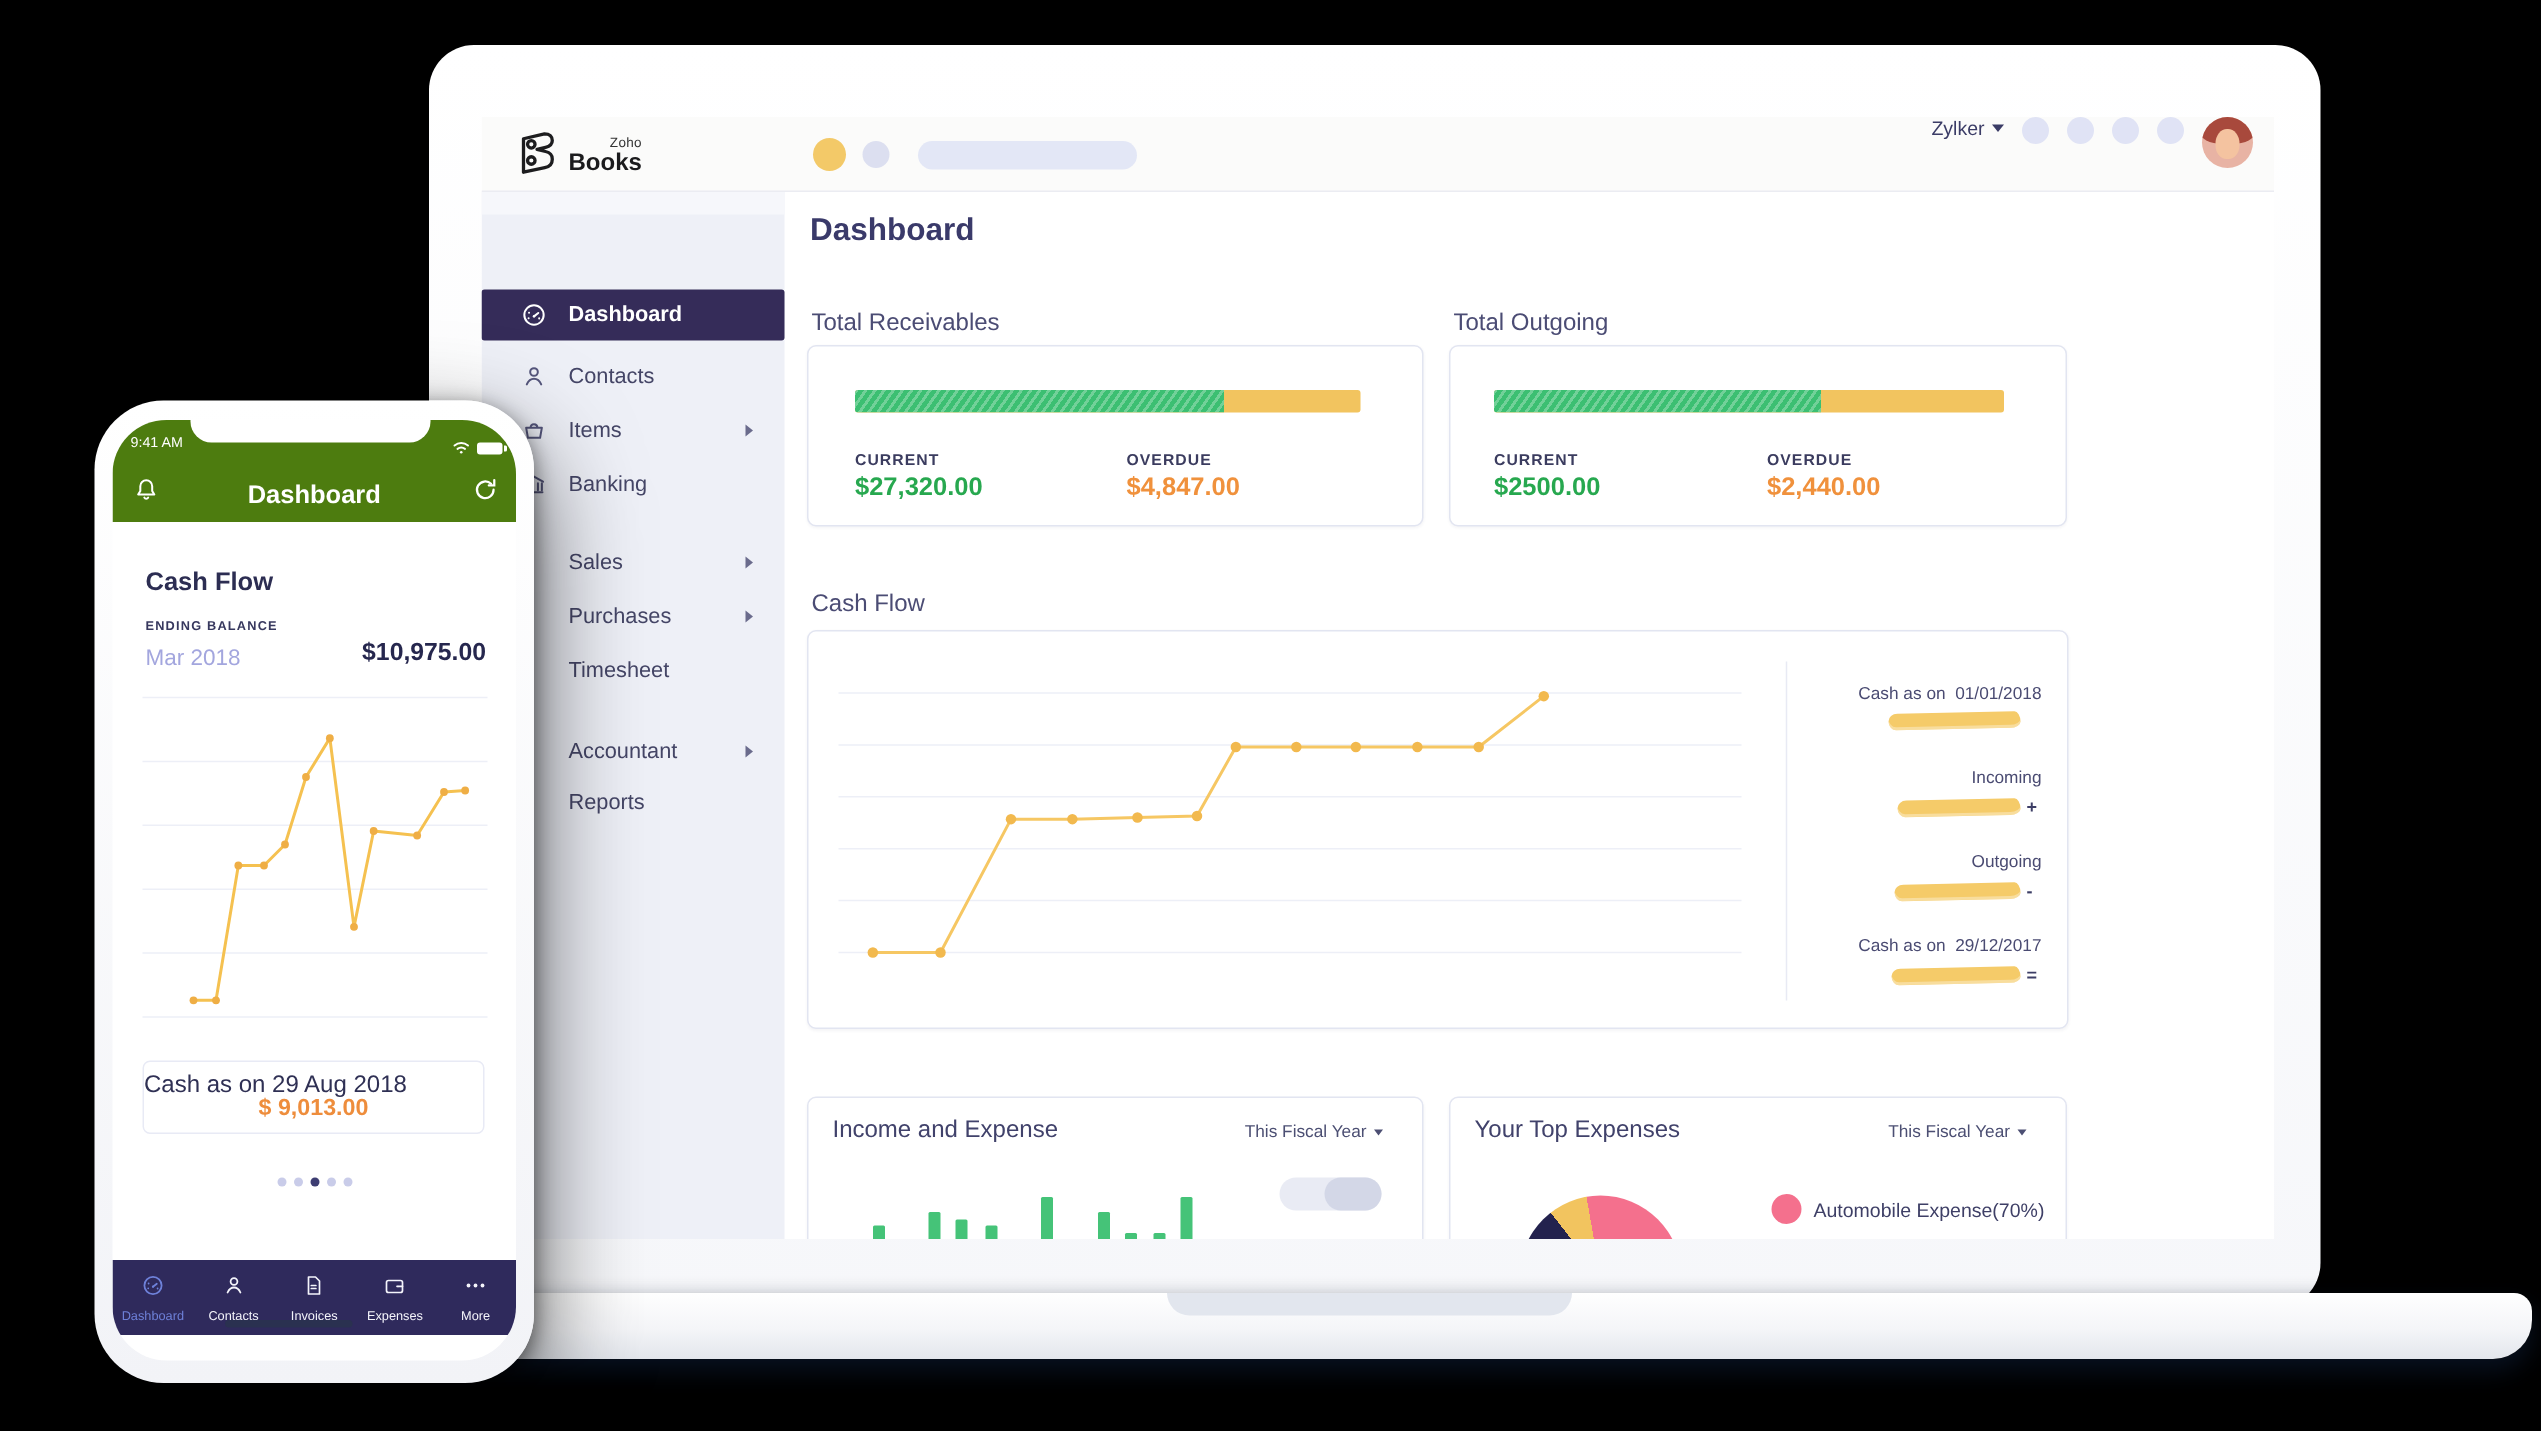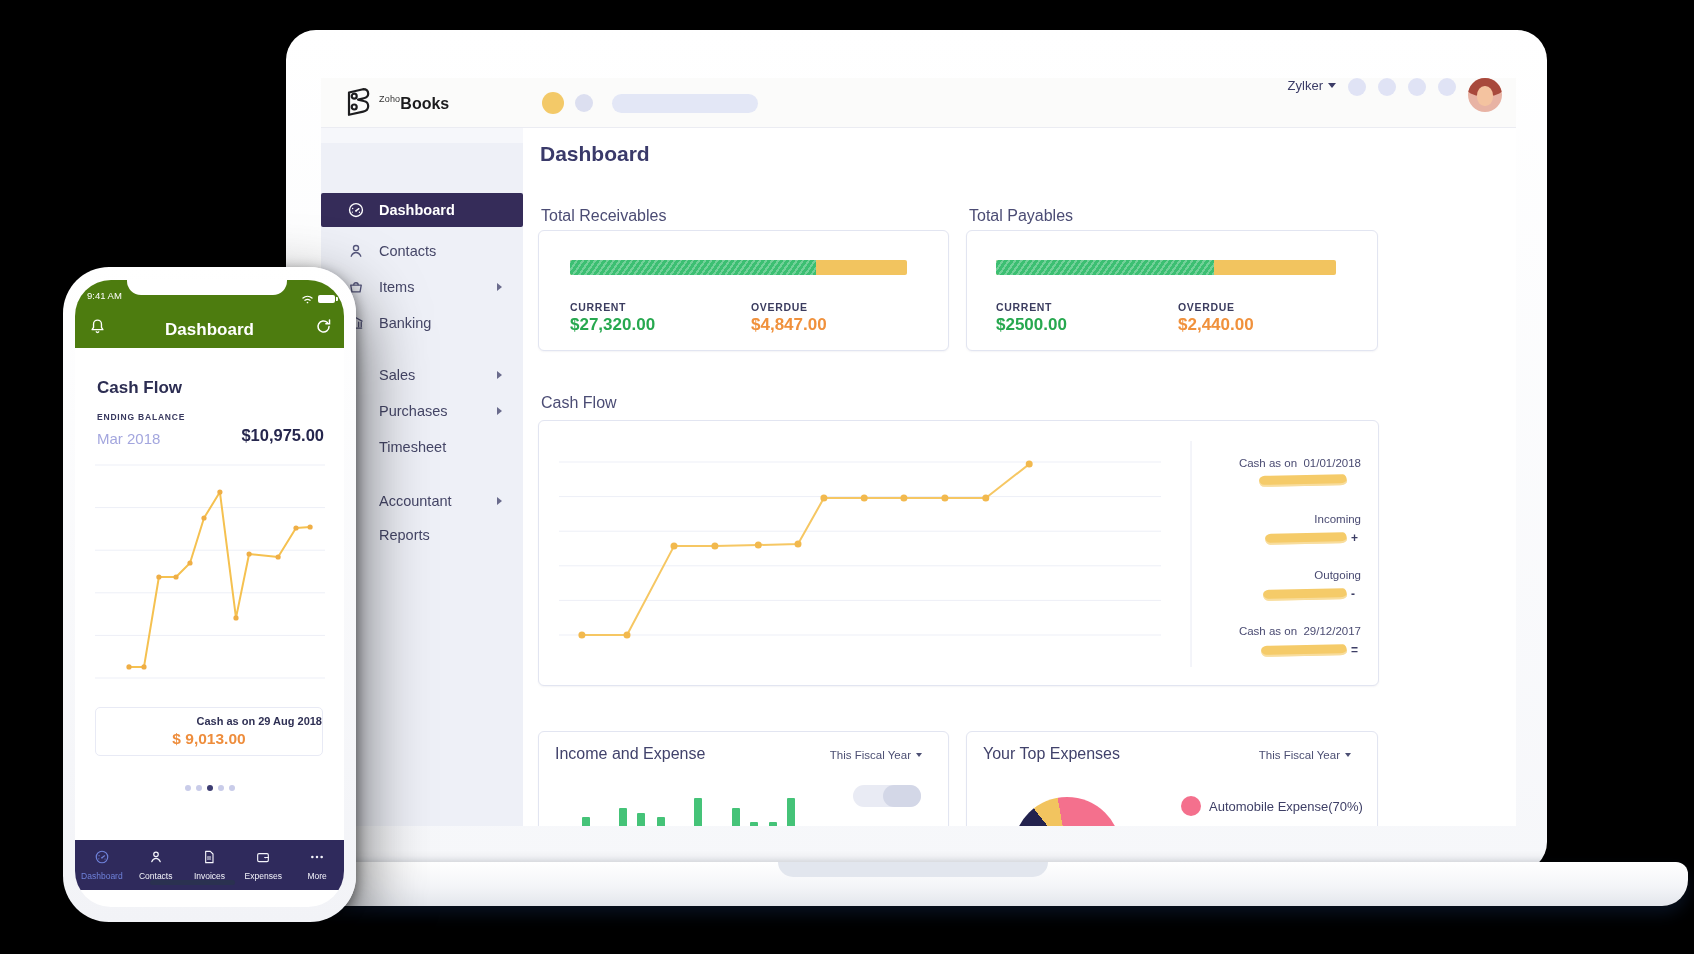--- a/index.html
+++ b/index.html
@@ -14,21 +14,21 @@
   .laptop-base{position:absolute;left:150px;top:862px;width:1538px;height:44px;
     background:linear-gradient(180deg,#ffffff 0%,#f4f5f8 55%,#e3e6ec 100%);
     border-radius:12px 12px 26px 26px;box-shadow:0 8px 16px rgba(9,20,38,.85);}
   .base-notch{position:absolute;left:628px;top:0;width:270px;height:15px;background:#e2e6ee;
     border-radius:0 0 16px 16px;}
 
   
   .topbar{position:absolute;left:0;top:0;width:1195px;height:50px;background:#fbfbfa;
     border-bottom:1px solid #ebecf2;}
   .logo{position:absolute;left:23px;top:8px;display:flex;align-items:center;gap:8px;}
-  .logo-text{display:flex;flex-direction:row;line-height:1;text-align:right;}
+  .logo-text{display:flex;flex-direction:column;line-height:1;text-align:right;}
   .lt-top{font-size:9px;color:#333;letter-spacing:.2px}
   .lt-name{font-size:16px;font-weight:bold;color:#1b1b1d;margin-top:1px}
   .dot-yellow{position:absolute;left:221px;top:14px;width:22px;height:22px;border-radius:50%;background:#f3c968}
   .dot-gray{position:absolute;left:254px;top:16px;width:18px;height:18px;border-radius:50%;background:#dcdff0}
   .search-pill{position:absolute;left:291px;top:16px;width:146px;height:19px;border-radius:10px;background:#e3e7f6}
   .top-right{position:absolute;right:14px;top:0;height:50px;display:flex;align-items:flex-start;gap:12px}
   .account{display:flex;align-items:center;gap:5px;font-size:13px;color:#3b3c66;cursor:default}
   .caret{width:0;height:0;border-left:4px solid transparent;border-right:4px solid transparent;
     border-top:5px solid #3b3c66;display:inline-block}
   .tb-circle{width:18px;height:18px;border-radius:50%;background:#e0e3f5;display:inline-block}
@@ -98,21 +98,21 @@
   .p-batt::after{content:"";position:absolute;right:-3px;top:2px;width:2px;height:4px;background:#fff;border-radius:0 1px 1px 0}
   .p-bell{position:absolute;left:13px;top:37px;color:#fff}
   .p-title{position:absolute;left:0;top:40px;width:269px;text-align:center;font-size:17px;font-weight:600;color:#fff}
   .p-refresh{position:absolute;right:11px;top:37px;color:#fff}
   .p-cashflow{position:absolute;left:22px;top:98px;font-size:17px;font-weight:bold;color:#2c2d52}
   .p-endlbl{position:absolute;left:22px;top:132px;font-size:8.5px;font-weight:bold;letter-spacing:.8px;color:#37385e}
   .p-period{position:absolute;left:22px;top:150px;font-size:15px;color:#a3a6de}
   .p-endval{position:absolute;right:20px;top:146px;font-size:16.5px;font-weight:bold;color:#26274e}
   .p-chart{position:absolute;left:0;top:170px}
   .p-box{position:absolute;left:20px;top:427px;width:228px;height:49px;border:1px solid #e8eaf5;border-radius:5px;background:#fff}
-  .p-box-lbl{position:absolute;left:0;top:7px;width:100%;text-align:right;font-size:11px;font-weight:bold;color:#2f3054}
+  .p-box-lbl{position:absolute;left:0;top:7px;width:100%;text-align:left;font-size:16px;font-weight:normal;color:#2f3054}
   .p-box-val{position:absolute;left:0;top:22px;width:100%;text-align:center;font-size:15.5px;font-weight:bold;color:#ee8d3c}
   .p-dots{position:absolute;left:0;top:505px;width:269px;display:flex;justify-content:center;gap:5px}
   .p-dot{width:6px;height:6px;border-radius:50%;background:#c9cce9}
   .p-dot.active{background:#3d3d72}
   .p-nav{position:absolute;left:0;top:560px;width:269px;height:50px;background:#2f2a5c;display:flex}
   .p-nav-item{flex:1;display:flex;flex-direction:column;align-items:center;justify-content:center;gap:2px;
     color:#f4f4fb;cursor:default}
   .p-nav-item .nv-lbl{font-size:8.5px}
   .p-nav-item.active{color:#6e81d9}
   .p-home{position:absolute;left:87px;top:613px;width:85px;height:5px;border-radius:3px;background:#2a3150}
@@ -224,21 +224,21 @@
   <div class="card" style="left:217px;top:152px;width:411px;height:121px">
     <div class="pbar" style="left:31px;top:29px;width:337px">
       <div class="pgreen" id="recv-green" style="width: 73%;"></div>
     </div>
     <div class="mini-lbl" style="left:31px;top:70px">CURRENT</div>
     <div class="money green" style="left:31px;top:84px">$27,320.00</div>
     <div class="mini-lbl" style="left:212px;top:70px">OVERDUE</div>
     <div class="money orange" style="left:212px;top:84px">$4,847.00</div>
   </div>
 
-  <div class="section-title" style="left:648px;top:129px">Total Payables</div>
+  <div class="section-title" style="left:648px;top:129px">Total Outgoing</div>
   <div class="card" style="left:645px;top:152px;width:412px;height:121px">
     <div class="pbar" style="left:29px;top:29px;width:340px">
       <div class="pgreen" id="pay-green" style="width: 64%;"></div>
     </div>
     <div class="mini-lbl" style="left:29px;top:70px">CURRENT</div>
     <div class="money green" style="left:29px;top:84px">$2500.00</div>
     <div class="mini-lbl" style="left:211px;top:70px">OVERDUE</div>
     <div class="money orange" style="left:211px;top:84px">$2,440.00</div>
   </div>
 

